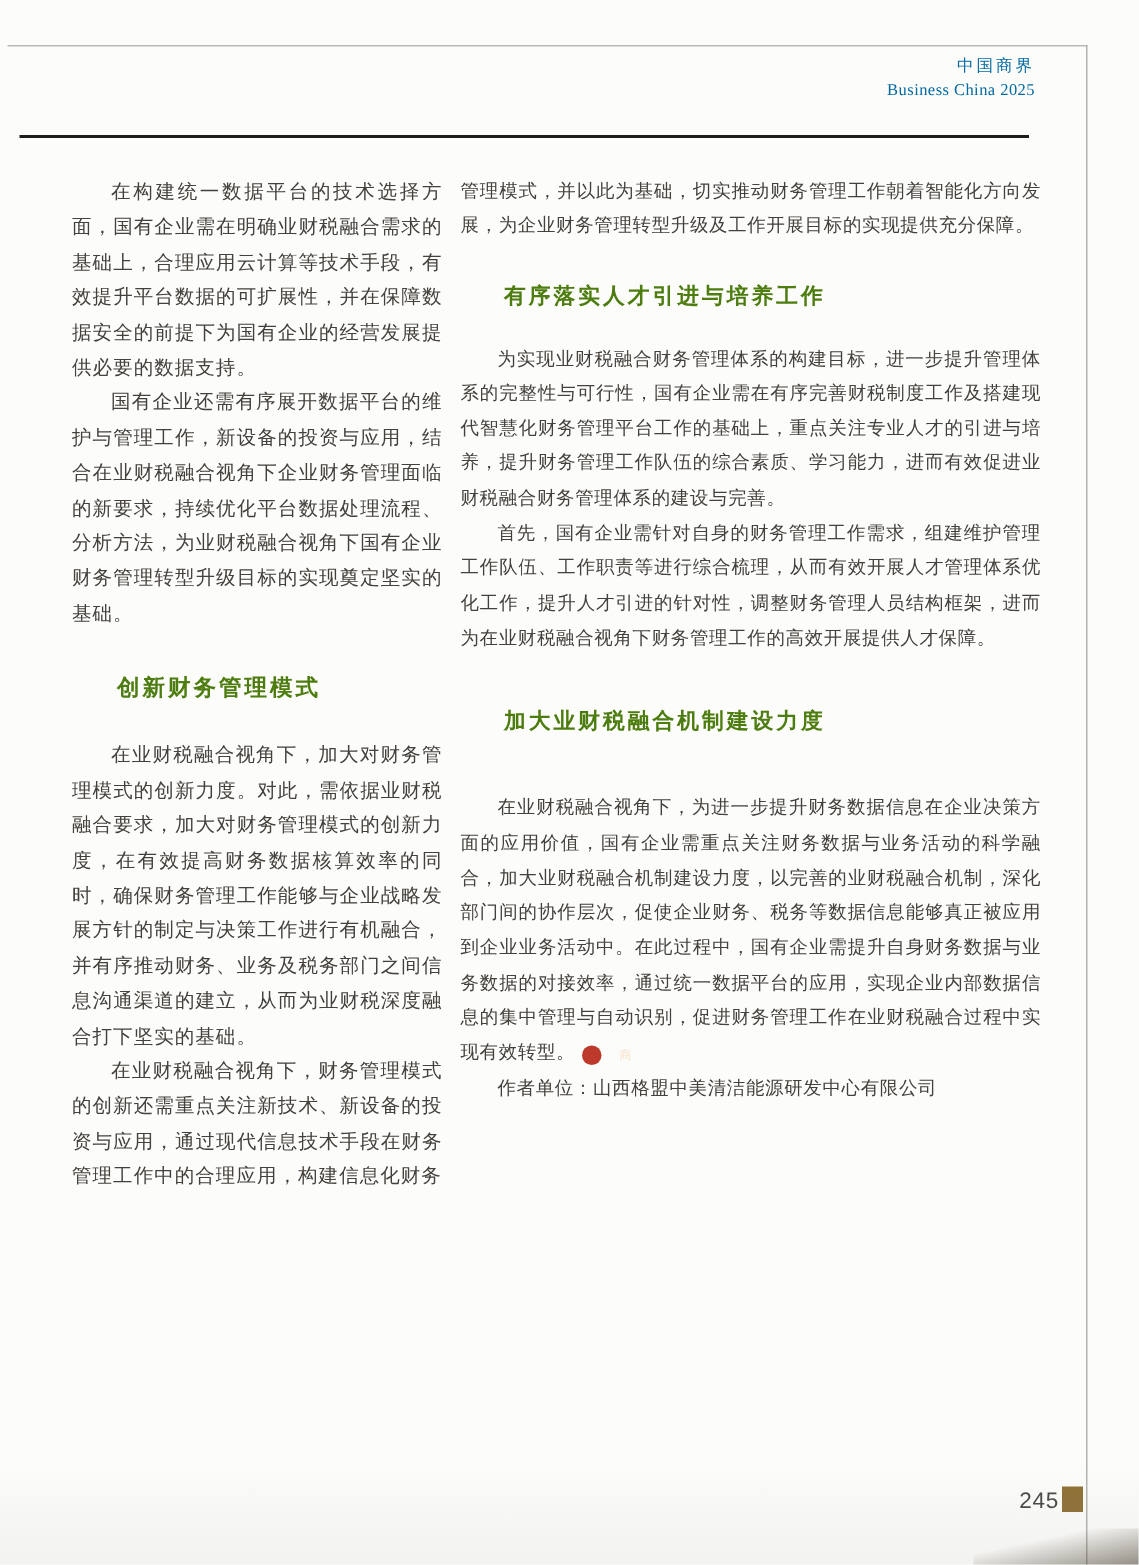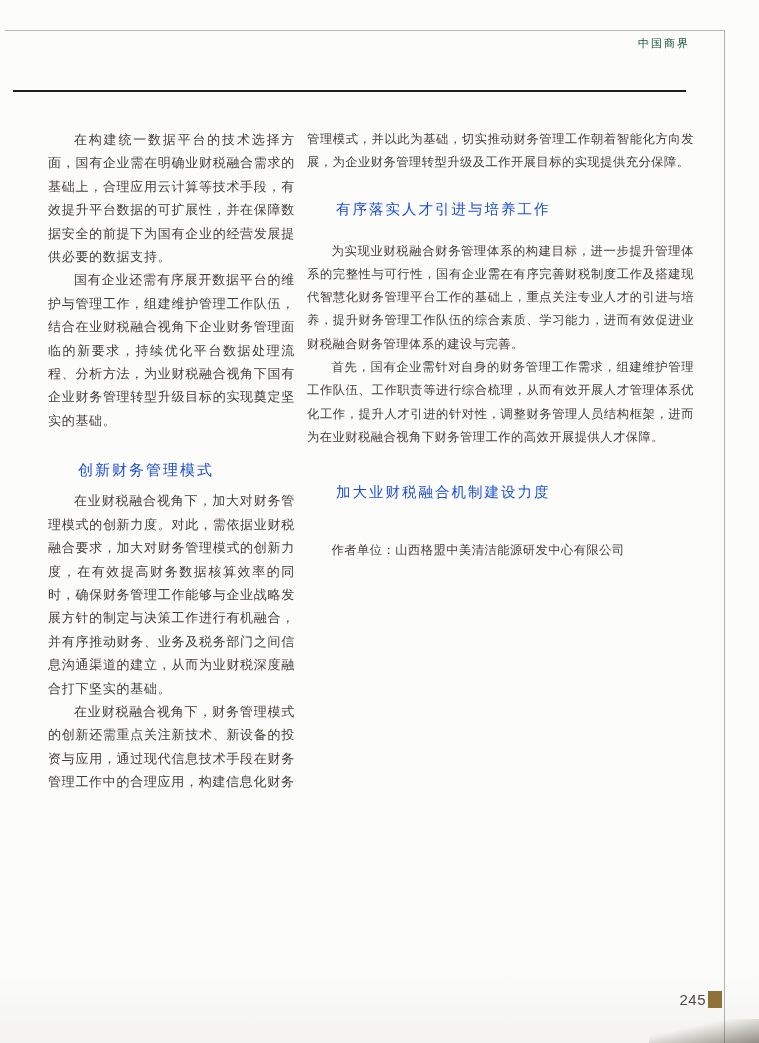--- a/index.html
+++ b/index.html
@@ -9,38 +9,38 @@
     font-family:"Liberation Serif","DejaVu Serif",serif;
   }
   .scan-edge-top{position:absolute;top:30px;left:5px;width:720px;height:1px;background:#b9b8b4;}
   .scan-edge-right{position:absolute;top:30px;left:724px;width:1px;height:1013px;background:#b3b2ae;}
   .scan-shadow-br{position:absolute;right:0;bottom:0;width:110px;height:24px;
     background:linear-gradient(to top left, rgba(70,62,48,.55), rgba(70,62,48,0) 65%);}
   .scan-shadow-bottom{position:absolute;left:0;bottom:0;width:759px;height:70px;
     background:linear-gradient(to top, rgba(160,155,145,.10), rgba(160,155,145,0));}
 
   .masthead{position:absolute;top:36px;left:0;width:690px;text-align:right;
-    color:#14532d;font-family:Liberation Serif, serif;}
+    color:#0369a1;font-family:Liberation Serif, serif;}
   .masthead .cn{font-size:11px;letter-spacing:2px;}
   .masthead .en{font-size:11px;margin-top:3px;letter-spacing:.3px;}
 
   .rule{position:absolute;top:90px;left:13px;width:673px;height:2px;background:#1e1d1b;}
 
-  .columns{position:absolute;top:128px;left:48px;width:646px;display:flex;justify-content:space-between;}
+  .columns{position:absolute;top:116px;left:48px;width:646px;display:flex;justify-content:space-between;}
   .col-left{width:247px;margin-right:12px;}
   .col-right{width:387px;}
 
   p.body{margin:0;text-indent:2em;text-align:justify;color:#44403b;}
   .col-left p.body{font-size:13px;line-height:23.4px;letter-spacing:.7px;}
   .col-right p.body{font-size:12.3px;line-height:23.3px;letter-spacing:.45px;}
   p.no-indent{text-indent:0;}
 
-  .sec-heading{margin:0;color:#1d4ed8;font-weight:normal;text-indent:2em;
+  .sec-heading{margin:0;color:#4d7c0f;font-weight:bold;text-indent:2em;
     font-family:"Liberation Sans","DejaVu Sans",sans-serif;letter-spacing:2px;}
-  .col-left .sec-heading{font-size:15px;margin:29px 0 9px;}
+  .col-left .sec-heading{font-size:15px;margin:29px 0 23px;}
   .col-right .sec-heading{font-size:14.5px;}
   .col-right .sec-heading.h2{margin:25px 0 21px;}
   .col-right .sec-heading.h3{margin:34px 0 37px;}
 
   .endmark{display:inline-block;width:13px;height:13px;border-radius:50%;
     background:#bd392b;color:#f5e2c8;font-size:8px;line-height:13px;text-align:center;
     vertical-align:-1px;margin-left:5px;letter-spacing:0;
     font-family:"Liberation Sans","DejaVu Sans",sans-serif;}
 
   .author-line{margin:9px 0 0;text-align:right;text-indent:0;font-size:11.5px;
@@ -55,40 +55,42 @@
 </head>
 <body>
 
 <div>
 
   <div class="scan-edge-top"></div>
   <div class="scan-edge-right"></div>
 
   <div class="masthead">
     <div class="cn">中国商界</div>
+    <div class="en">Business China 2025</div>
   </div>
 
   <div class="rule"></div>
 
   <div class="columns">
 
     <div class="col-left">
       <p class="body">在构建统一数据平台的技术选择方面，国有企业需在明确业财税融合需求的基础上，合理应用云计算等技术手段，有效提升平台数据的可扩展性，并在保障数据安全的前提下为国有企业的经营发展提供必要的数据支持。</p>
-      <p class="body">国有企业还需有序展开数据平台的维护与管理工作，组建维护管理工作队伍，结合在业财税融合视角下企业财务管理面临的新要求，持续优化平台数据处理流程、分析方法，为业财税融合视角下国有企业财务管理转型升级目标的实现奠定坚实的基础。</p>
+      <p class="body">国有企业还需有序展开数据平台的维护与管理工作，新设备的投资与应用，结合在业财税融合视角下企业财务管理面临的新要求，持续优化平台数据处理流程、分析方法，为业财税融合视角下国有企业财务管理转型升级目标的实现奠定坚实的基础。</p>
       <h2 class="sec-heading">创新财务管理模式</h2>
       <p class="body">在业财税融合视角下，加大对财务管理模式的创新力度。对此，需依据业财税融合要求，加大对财务管理模式的创新力度，在有效提高财务数据核算效率的同时，确保财务管理工作能够与企业战略发展方针的制定与决策工作进行有机融合，并有序推动财务、业务及税务部门之间信息沟通渠道的建立，从而为业财税深度融合打下坚实的基础。</p>
       <p class="body">在业财税融合视角下，财务管理模式的创新还需重点关注新技术、新设备的投资与应用，通过现代信息技术手段在财务管理工作中的合理应用，构建信息化财务</p>
     </div>
 
     <div class="col-right">
       <p class="body no-indent">管理模式，并以此为基础，切实推动财务管理工作朝着智能化方向发展，为企业财务管理转型升级及工作开展目标的实现提供充分保障。</p>
       <h2 class="sec-heading h2">有序落实人才引进与培养工作</h2>
       <p class="body">为实现业财税融合财务管理体系的构建目标，进一步提升管理体系的完整性与可行性，国有企业需在有序完善财税制度工作及搭建现代智慧化财务管理平台工作的基础上，重点关注专业人才的引进与培养，提升财务管理工作队伍的综合素质、学习能力，进而有效促进业财税融合财务管理体系的建设与完善。</p>
       <p class="body">首先，国有企业需针对自身的财务管理工作需求，组建维护管理工作队伍、工作职责等进行综合梳理，从而有效开展人才管理体系优化工作，提升人才引进的针对性，调整财务管理人员结构框架，进而为在业财税融合视角下财务管理工作的高效开展提供人才保障。</p>
       <h2 class="sec-heading h3">加大业财税融合机制建设力度</h2>
+      <p class="body"><span>在业财税融合视角下，为进一步提升财务数据信息在企业决策方面的应用价值，国有企业需重点关注财务数据与业务活动的科学融合，加大业财税融合机制建设力度，以完善的业财税融合机制，深化部门间的协作层次，促使企业财务、税务等数据信息能够真正被应用到企业业务活动中。在此过程中，国有企业需提升自身财务数据与业务数据的对接效率，通过统一数据平台的应用，实现企业内部数据信息的集中管理与自动识别，促进财务管理工作在业财税融合过程中实现有效转型。</span><span class="endmark">商</span></p>
       <p class="body author-line">作者单位：山西格盟中美清洁能源研发中心有限公司</p>
     </div>
 
   </div>
 
   <div class="pagenum">
     <span class="num">245</span><span class="sq"></span>
   </div>
 
   <div class="scan-shadow-bottom"></div>

